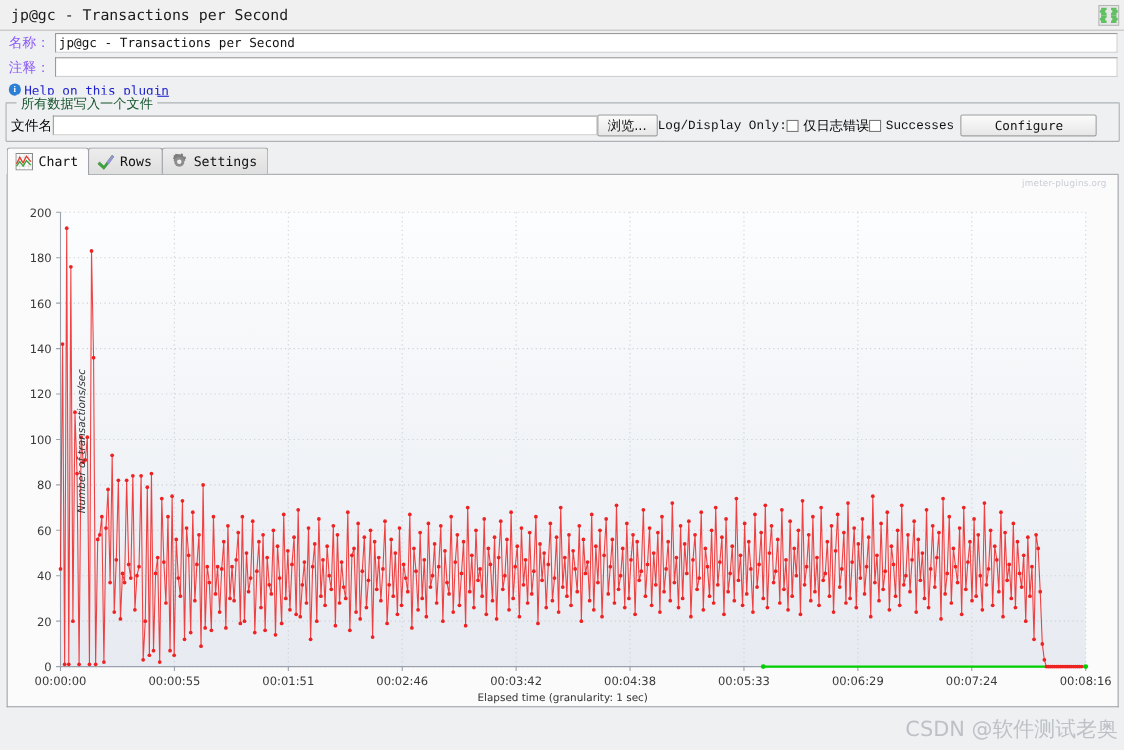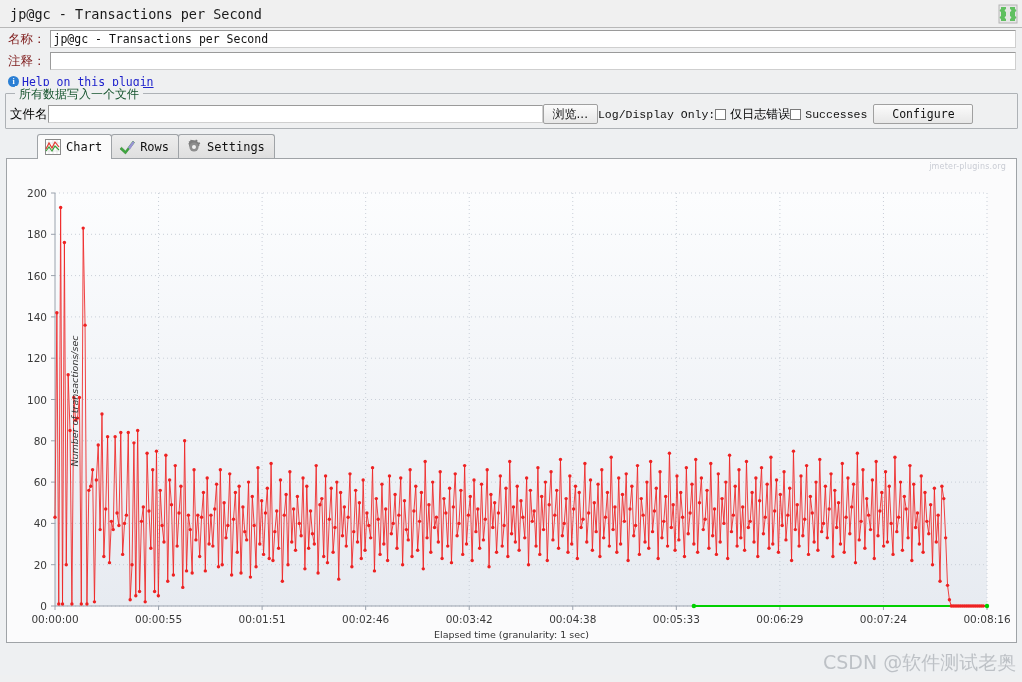--- a/index.html
+++ b/index.html
@@ -28,21 +28,21 @@
   .plugin-badge svg { display:block; }
 
   
   .formrow {
     display:flex; align-items:center;
     height:22px; padding:0 6px 0 8px; gap:4px;
     background:#eff0f1;
   }
   .formrow .lbl {
     font-family:"DejaVu Sans","Liberation Sans",sans-serif;
-    font-size:12.5px; color:#7f1d1d; white-space:nowrap;
+    font-size:12.5px; color:#8b5cf6; white-space:nowrap;
   }
   .txtfield {
     flex:1; height:18px; background:#fff;
     border:1px solid #9a9a9a; border-right-color:#cfcfcf; border-bottom-color:#cfcfcf;
     display:flex; align-items:center;
     padding:0 3px;
     font-family:"DejaVu Sans Mono","Liberation Mono",monospace;
     font-size:11.5px; color:#111;
   }
   .helprow {
@@ -107,21 +107,21 @@
   .tab {
     display:flex; align-items:center; gap:5px;
     height:24px; padding:0 9px 0 7px;
     border:1px solid #9fa3a7; border-bottom:none;
     border-top-left-radius:3px; border-top-right-radius:3px;
     background:linear-gradient(#ededed,#dfdfdf);
     font-family:"DejaVu Sans Mono","Liberation Mono",monospace;
     font-size:12px; color:#111; cursor:pointer;
     margin-right:-1px; position:relative;
   }
-  .tab.active { background:#fbfbfb; height:25px; margin-bottom:-1px; z-index:2;margin-left:31px; }
+  .tab.active { background:#fbfbfb; height:25px; margin-bottom:-1px; z-index:2; }
   .tab-ico { width:16px; height:16px; display:block; }
 
   
   .chart-panel {
     margin:0 5px 0 6px;
     height:484px;
     border:1px solid #9fa3a7; border-top:none;
     background:#fbfbfc;
     position:relative;
     overflow:hidden;
@@ -209,21 +209,21 @@
       <div class="btn cjk">浏览...</div>
       <span class="mono-lbl">Log/Display Only:</span>
       <span class="chk-wrap">
         <span class="chk"></span>
         <span class="chk-lbl-cjk">仅日志错误</span>
       </span>
       <span class="chk-wrap">
         <span class="chk"></span>
         <span class="mono-lbl">Successes</span>
       </span>
-      <div class="btn" style="margin-left:6px;width:100px;">Configure</div>
+      <div class="btn" style="margin-left:6px;width:124px;">Configure</div>
     </div>
   </div>
 
   <div class="tabs">
     <div class="tab active">
       <span class="tab-ico">
         <svg width="16" height="16" viewBox="0 0 16 16">
           <rect x="0.5" y="0.5" width="15" height="15" fill="#fff" stroke="#8a8a8a"></rect>
           <g stroke="#cfcfcf" stroke-width="0.5">
             <line x1="4" y1="1" x2="4" y2="15"></line>

